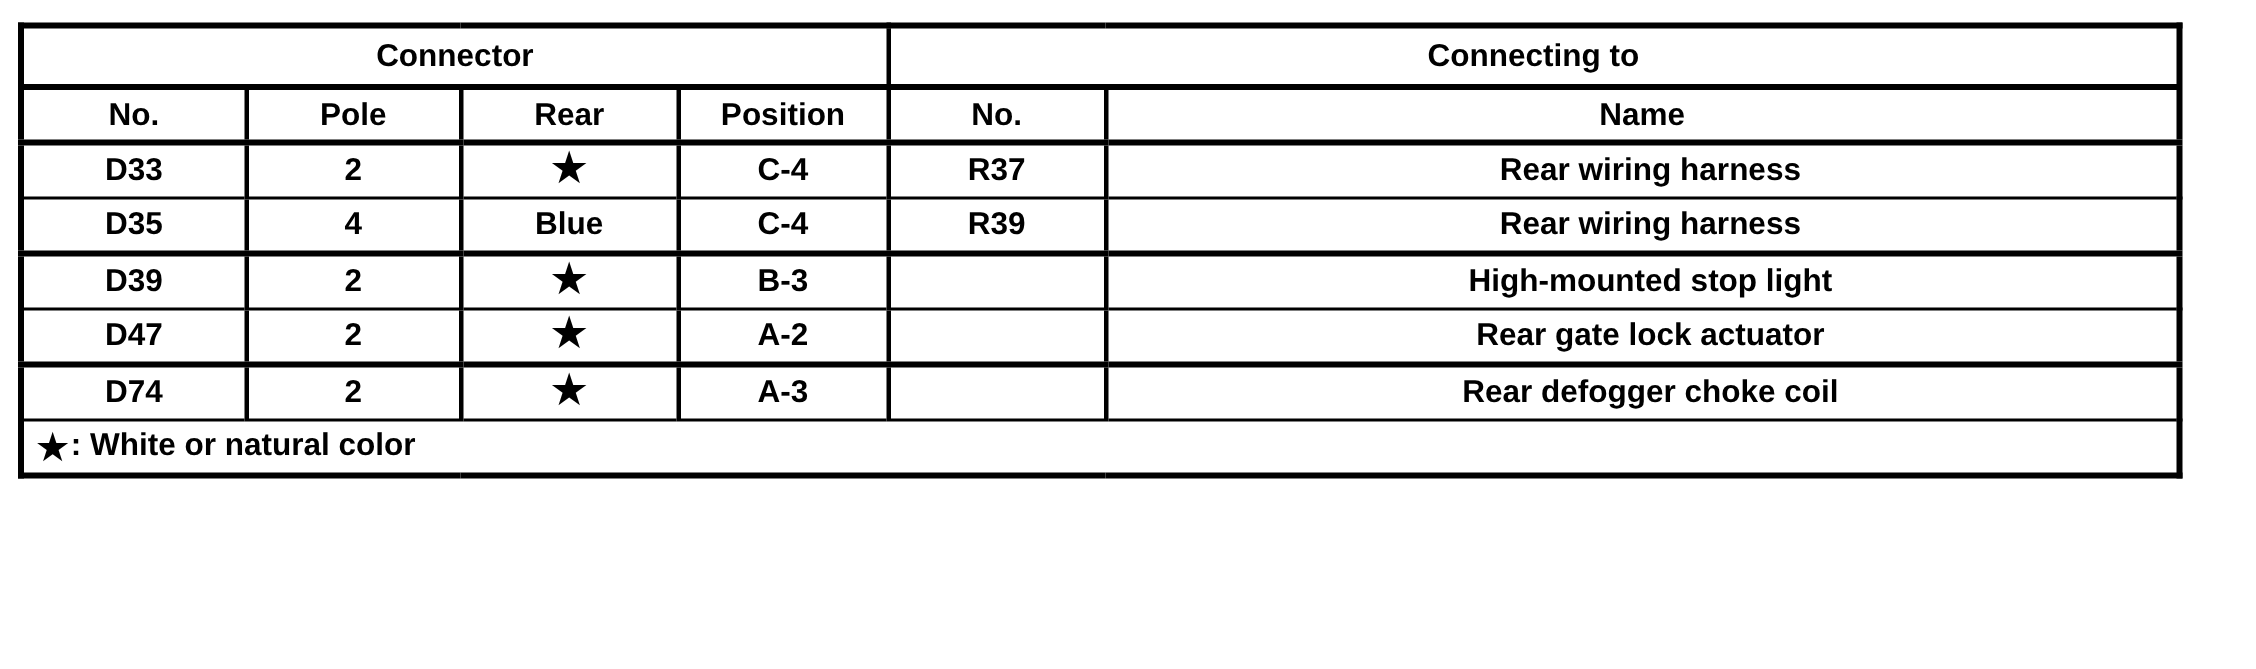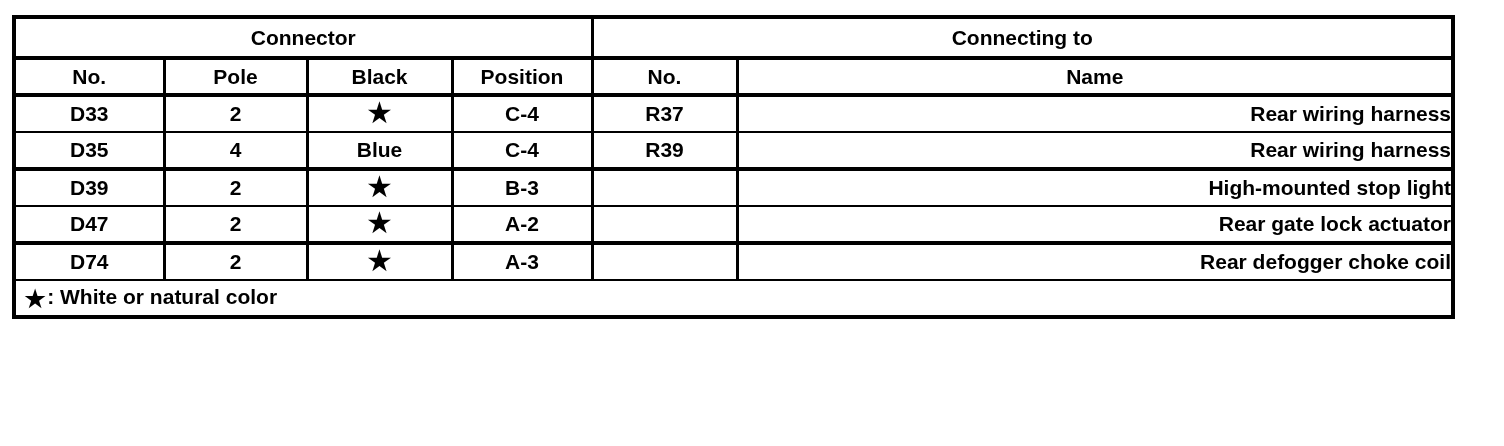--- a/index.html
+++ b/index.html
@@ -35,21 +35,21 @@
     padding: 0;
     white-space: nowrap;
     overflow: hidden;
     line-height: 1.1;
     background: #ffffff;
   }
   .group-header-row th { height: 41px; border-bottom-width: 4px; }
   .column-header-row th { height: 37px; border-bottom-width: 4px; margin-top: 20px; }
   .wire-table tbody tr { height: 37px; }
   .wire-table tr.thick-top td { border-top-width: 4px; }
-  td.name-cell { text-align: right; padding-left: 11px; }
+  td.name-cell { text-align: center; padding-left: 11px; }
   td.star-cell {
     font-family: "DejaVu Sans", sans-serif;
     font-size: 30px;
     line-height: 1;
     padding-bottom: 2px;
   }
   .legend-row td { text-align: left; padding-left: 7px; margin-top: 10px; }
   .legend-star {
     font-family: "DejaVu Sans", sans-serif;
     font-size: 27px;
@@ -72,21 +72,21 @@
       <col>
     </colgroup>
     <thead>
       <tr class="group-header-row">
         <th colspan="4">Connector</th>
         <th colspan="2">Connecting to</th>
       </tr>
       <tr class="column-header-row">
         <th>No.</th>
         <th>Pole</th>
-        <th>Black</th>
+        <th>Rear</th>
         <th>Position</th>
         <th>No.</th>
         <th>Name</th>
       </tr>
     </thead>
     <tbody>
       <tr>
         <td>D33</td>
         <td>2</td>
         <td class="star-cell">★</td>

